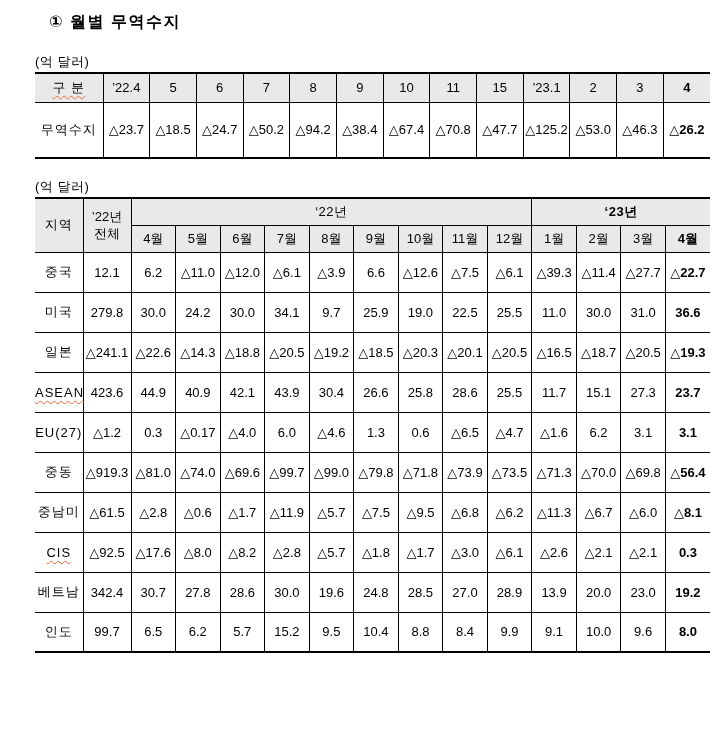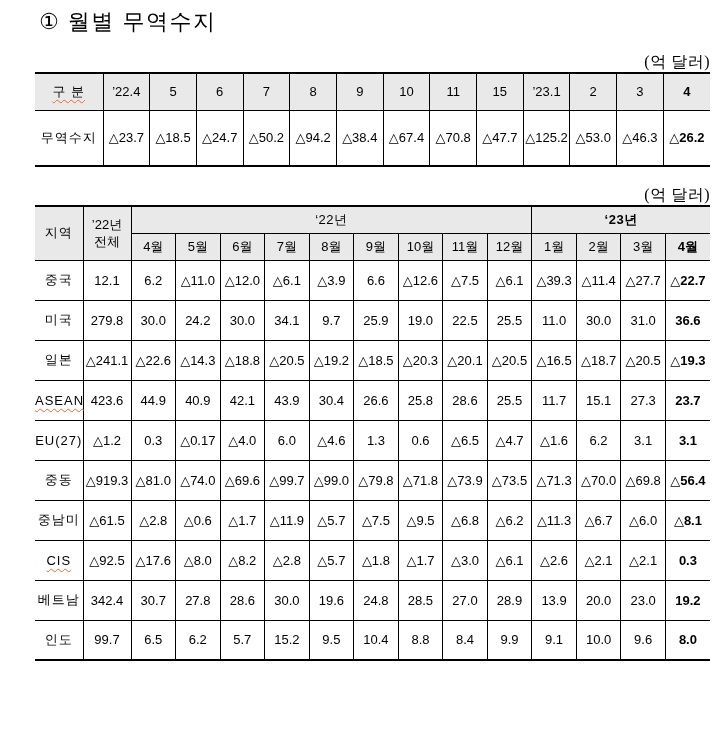--- a/index.html
+++ b/index.html
@@ -4,42 +4,42 @@
 <style>
   * { margin:0; padding:0; box-sizing:border-box; }
   html,body { background:#fff; }
   body {
     width:723px; height:742px;
     font-family:"Liberation Sans","DejaVu Sans",sans-serif;
     color:#000;
   }
   .page { padding:12px 13px 0 35px; }
   .section-title {
-    font-size:22px; font-weight:normal; letter-spacing:1.5px;
-    margin-left:4px; height:20px; line-height:20px;
+    font-size:16px; font-weight:bold; letter-spacing:1.5px;
+    margin-left:14px; height:20px; line-height:20px;
   }
   .title-2 { margin-top:36px; }
   .unit-label {
-    text-align:right; font-size:16px; height:15px; line-height:15px;
-    margin:22px 0 3px 0; letter-spacing:0.5px;font-family:Liberation Serif, serif;
+    text-align:left; font-size:13px; height:15px; line-height:15px;
+    margin:22px 0 3px 0; letter-spacing:0.5px;
   }
   .unit-label-2 { margin-top:20px; }
   table.t {
     width:675px; border-collapse:collapse; table-layout:fixed;
     border-top:2.5px solid #000; border-bottom:2.5px solid #000;
   }
   .t th, .t td {
     border:1px solid #000; padding:0;
     font-size:13px; font-weight:normal; text-align:center; vertical-align:middle;
   }
   .t tr > *:first-child { border-left:none; }
   .t tr > *:last-child  { border-right:none; }
   .t thead th { background:#e9e9e9; }
   .t thead tr > *:last-child, .t tbody tr > *:last-child { font-weight:bold; }
-  .t1 thead tr { height:37px; }
+  .t1 thead tr { height:29px; }
   .t1 tbody tr { height:56px; }
   .t2 thead tr { height:27px; }
   .t2 tbody tr { height:40px; }
   .corner-cell { width:68px; }
   .w48 { width:48px; }
   .group-cell { font-weight:bold; letter-spacing:0.5px;margin-top:10px; }
   .label-cell { letter-spacing:1px; }
   .pre { white-space:pre-line; line-height:1.35; }
   .wavy {
     text-decoration-line:underline;

